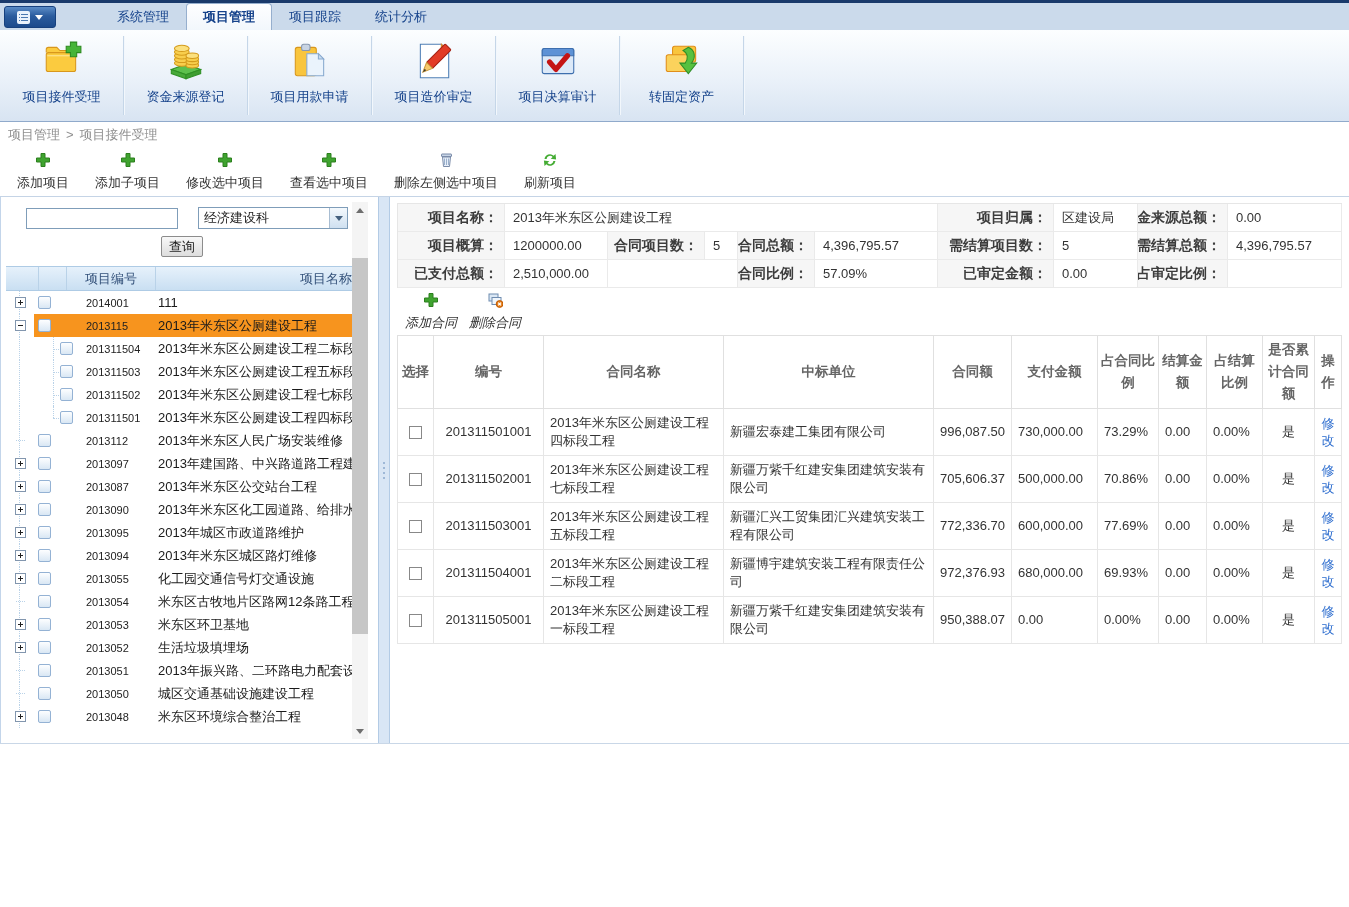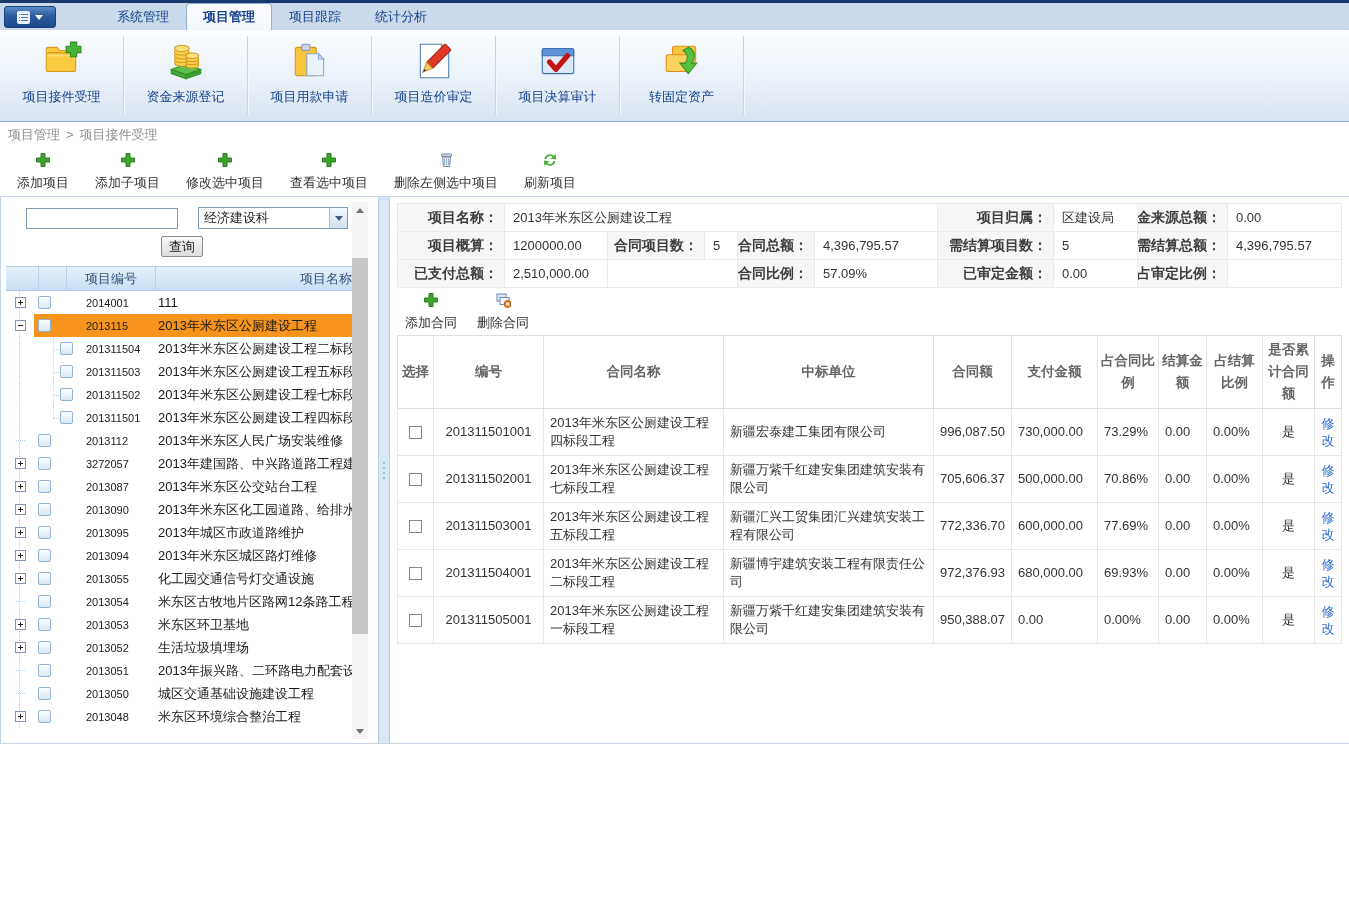--- a/index.html
+++ b/index.html
@@ -103,21 +103,21 @@
   
   .right-panel { flex:1; background:#fff; padding:6px 7px 0 7px; overflow:hidden; }
   .info-grid { display:grid; grid-template-columns:107px 103px 97px 33px 77px 123px 116px 84px 90px 1fr;
     grid-auto-rows:28px; border-top:1px solid #E6E6E6; border-left:1px solid #E6E6E6; }
   .ig-cell { border-right:1px solid #EAEAEA; border-bottom:1px solid #EAEAEA; display:flex; align-items:center;
     overflow:hidden; white-space:nowrap; }
   .ig-label { background:#F6F6F6; justify-content:flex-end; padding-right:6px; font-size:14px; font-weight:bold; color:#3C3C3C; }
   .ig-value { background:#fff; padding-left:8px; font-size:13px; color:#333; }
   .sp5 { grid-column:span 5; } .sp2 { grid-column:span 2; }
 
-  .contract-actions { height:47px; display:flex; align-items:center; padding-left:8px; gap:20px; }
+  .contract-actions { height:47px; display:flex; align-items:center; padding-left:8px; gap:12px;font-style:italic; }
   .ca-btn { display:flex; flex-direction:column; align-items:center; gap:2px; cursor:pointer; }
   .ca-btn svg { width:16px; height:16px; }
   .ca-label { font-size:13px; color:#333; white-space:nowrap; }
 
   table.ctable { border-collapse:collapse; table-layout:fixed; width:944px; }
   .ctable col.c-sel{width:36px} .ctable col.c-no{width:110px} .ctable col.c-name{width:180px}
   .ctable col.c-win{width:210px} .ctable col.c-amt{width:78px} .ctable col.c-paid{width:86px}
   .ctable col.c-pr{width:61px} .ctable col.c-st{width:48px} .ctable col.c-sr{width:56px}
   .ctable col.c-cum{width:52px} .ctable col.c-op{width:27px}
   .ctable th { height:73px; font-size:13.5px; font-weight:bold; color:#666; text-align:center; vertical-align:middle;
@@ -379,21 +379,21 @@
               </span>
             </div>
             <div class="trow">
               <span class="gutter">
                 <span class="exp plus"></span>
               </span>
               <span class="row-body">
                 <span class="cbzone">
                   <span class="tcheck"></span>
                 </span>
-                <span class="tid">3272057</span>
+                <span class="tid">2013097</span>
                 <span class="tname">2013年建国路、中兴路道路工程建设</span>
               </span>
             </div>
             <div class="trow">
               <span class="gutter">
                 <span class="exp plus"></span>
               </span>
               <span class="row-body">
                 <span class="cbzone">
                   <span class="tcheck"></span>

